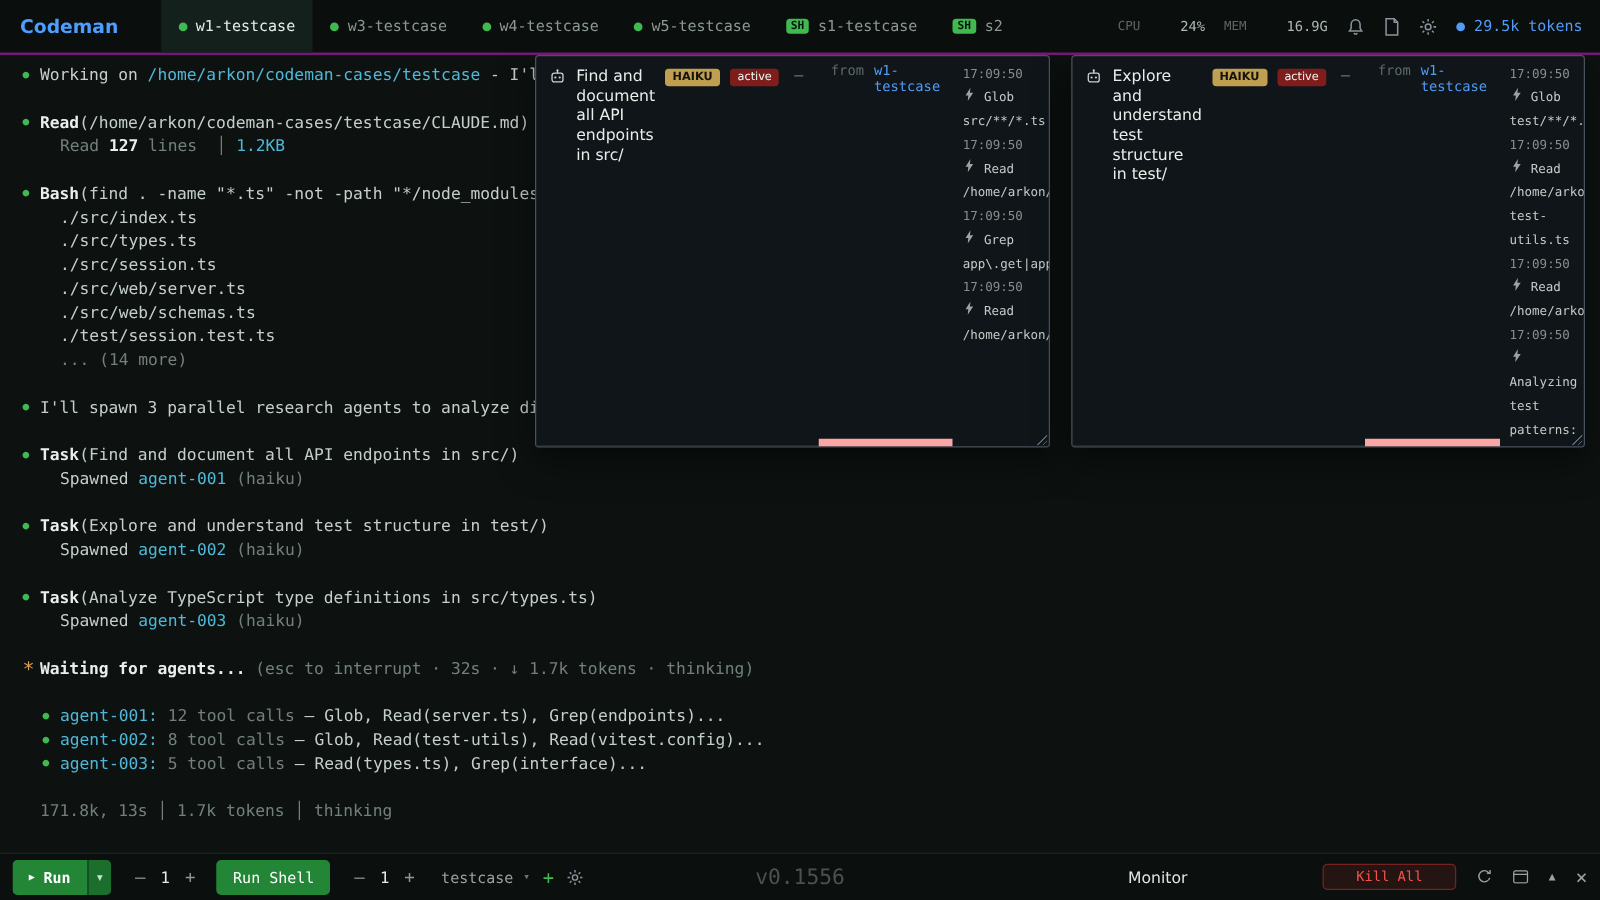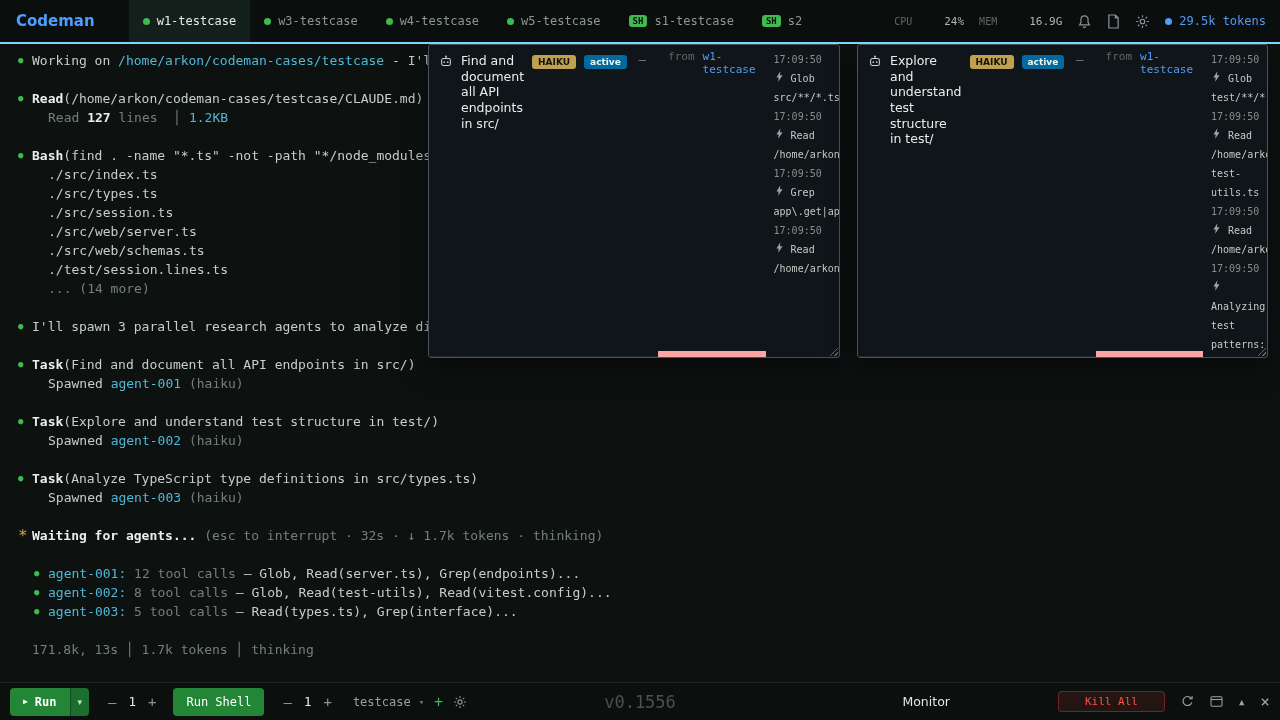--- a/index.html
+++ b/index.html
@@ -2,21 +2,21 @@
 <html><head>
 <meta charset="utf-8">
 <style>
   *{box-sizing:border-box;margin:0;padding:0}
   html,body{width:1280px;height:720px;overflow:hidden;background:#0d1211;cursor:default;
     font-family:"DejaVu Sans Mono",monospace}
   .app{position:relative;width:1280px;height:720px}
 
   
   .topbar{position:absolute;top:0;left:0;right:0;height:44px;background:#0a0e0d;
-    border-bottom:2px solid #7dd3fc;display:flex;align-items:stretch;z-index:8}
+    border-bottom:2px solid #701a75;display:flex;align-items:stretch;z-index:8}
   .brand{align-self:center;margin:0 34px 0 16px;color:#4d9fff;font-family:"DejaVu Sans",sans-serif;
     font-weight:bold;font-size:15px;white-space:nowrap}
   .tabs{display:flex;align-items:stretch}
   .tab{display:flex;align-items:center;padding:0 14px;font-size:12px;color:#8d9893;gap:7px;white-space:nowrap}
   .tab.active{background:#14201c;color:#e6ede9}
   .tab-dot{width:7px;height:7px;border-radius:50%;background:#3fb950}
   .sh-badge{background:#3fb950;color:#08130c;font-size:9px;font-weight:bold;padding:1px 4px;border-radius:3px}
   .top-right{margin-left:auto;display:flex;gap:15px;padding-right:14px}
   .stat{display:flex;align-items:center}
   .stat-label{font-size:10px;color:#5d6864;margin-right:32px}
@@ -43,21 +43,21 @@
   .panel{position:absolute;top:44px;height:314px;background:#0f1519;border:1px solid #48525b;
     border-radius:3px;box-shadow:0 10px 28px rgba(0,0,0,.55);z-index:6;display:flex;flex-direction:row}
   .panel-1{left:428px;width:412px}
   .panel-2{left:857px;width:411px}
   .panel-header{display:flex;align-items:flex-start;gap:8px;padding:8px 10px 6px;border-bottom:1px solid #222a31}
   .robot-icon{margin-top:1px;flex:none}
   .panel-title{flex:1;font-family:"DejaVu Sans",sans-serif;font-size:12.5px;line-height:1.25;color:#e8eeea}
   .badge{flex:none;margin-top:2px;font-size:9px;font-weight:bold;padding:2px 6px;border-radius:3px;
     font-family:"DejaVu Sans",sans-serif;white-space:nowrap}
   .badge-model{background:#c0a050;color:#14130b}
-  .badge-active{background:#0369a1;color:#eafaf0;font-weight:bold}
+  .badge-active{background:#7f1d1d;color:#eafaf0;font-weight:normal}
   .panel-min{flex:none;color:#76827c;font-size:12px;margin:0 2px 0 4px}
   .panel-from{display:flex;gap:8px;padding:5px 10px;border-bottom:6px solid #fca5a5;font-size:11px}
   .from-label{color:#5d6964}
   .from-link{color:#539bf5;text-decoration:none}
   .panel-logs{padding:5px 8px;font-size:10px;line-height:19px;color:#c2ccc6;overflow:hidden}
   .log-row{white-space:pre-wrap}
   .log-time{color:#84908a}
   .bolt{margin:0 2px}
   .resize-handle{position:absolute;right:1px;bottom:1px;width:11px;height:11px;
     background:repeating-linear-gradient(315deg,transparent 0 2px,#5b666f 2px 3px);
@@ -163,21 +163,21 @@
       <div class="tline">&nbsp;</div>
       <div class="tline"><span class="bullet b-green">●</span><span class="s-bold">Read</span><span class="s-fg">(/home/arkon/codeman-cases/testcase/CLAUDE.md)</span></div>
       <div class="tline ind1"><span class="s-dim">Read </span><span class="s-bold">127</span><span class="s-dim"> lines  </span><span class="s-dim">│ </span><span class="s-cyan">1.2KB</span></div>
       <div class="tline">&nbsp;</div>
       <div class="tline"><span class="bullet b-green">●</span><span class="s-bold">Bash</span><span class="s-fg">(find . -name "*.ts" -not -path "*/node_modules</span></div>
       <div class="tline ind1"><span class="s-fg">./src/index.ts</span></div>
       <div class="tline ind1"><span class="s-fg">./src/types.ts</span></div>
       <div class="tline ind1"><span class="s-fg">./src/session.ts</span></div>
       <div class="tline ind1"><span class="s-fg">./src/web/server.ts</span></div>
       <div class="tline ind1"><span class="s-fg">./src/web/schemas.ts</span></div>
-      <div class="tline ind1"><span class="s-fg">./test/session.lines.ts</span></div>
+      <div class="tline ind1"><span class="s-fg">./test/session.test.ts</span></div>
       <div class="tline ind1"><span class="s-dim">... (14 more)</span></div>
       <div class="tline">&nbsp;</div>
       <div class="tline"><span class="bullet b-green">●</span><span class="s-fg">I'll spawn 3 parallel research agents to analyze di</span></div>
       <div class="tline">&nbsp;</div>
       <div class="tline"><span class="bullet b-green">●</span><span class="s-bold">Task</span><span class="s-fg">(Find and document all API endpoints in src/)</span></div>
       <div class="tline ind1"><span class="s-fg">Spawned </span><span class="s-cyan">agent-001</span><span class="s-dim"> (haiku)</span></div>
       <div class="tline">&nbsp;</div>
       <div class="tline"><span class="bullet b-green">●</span><span class="s-bold">Task</span><span class="s-fg">(Explore and understand test structure in test/)</span></div>
       <div class="tline ind1"><span class="s-fg">Spawned </span><span class="s-cyan">agent-002</span><span class="s-dim"> (haiku)</span></div>
       <div class="tline">&nbsp;</div>

